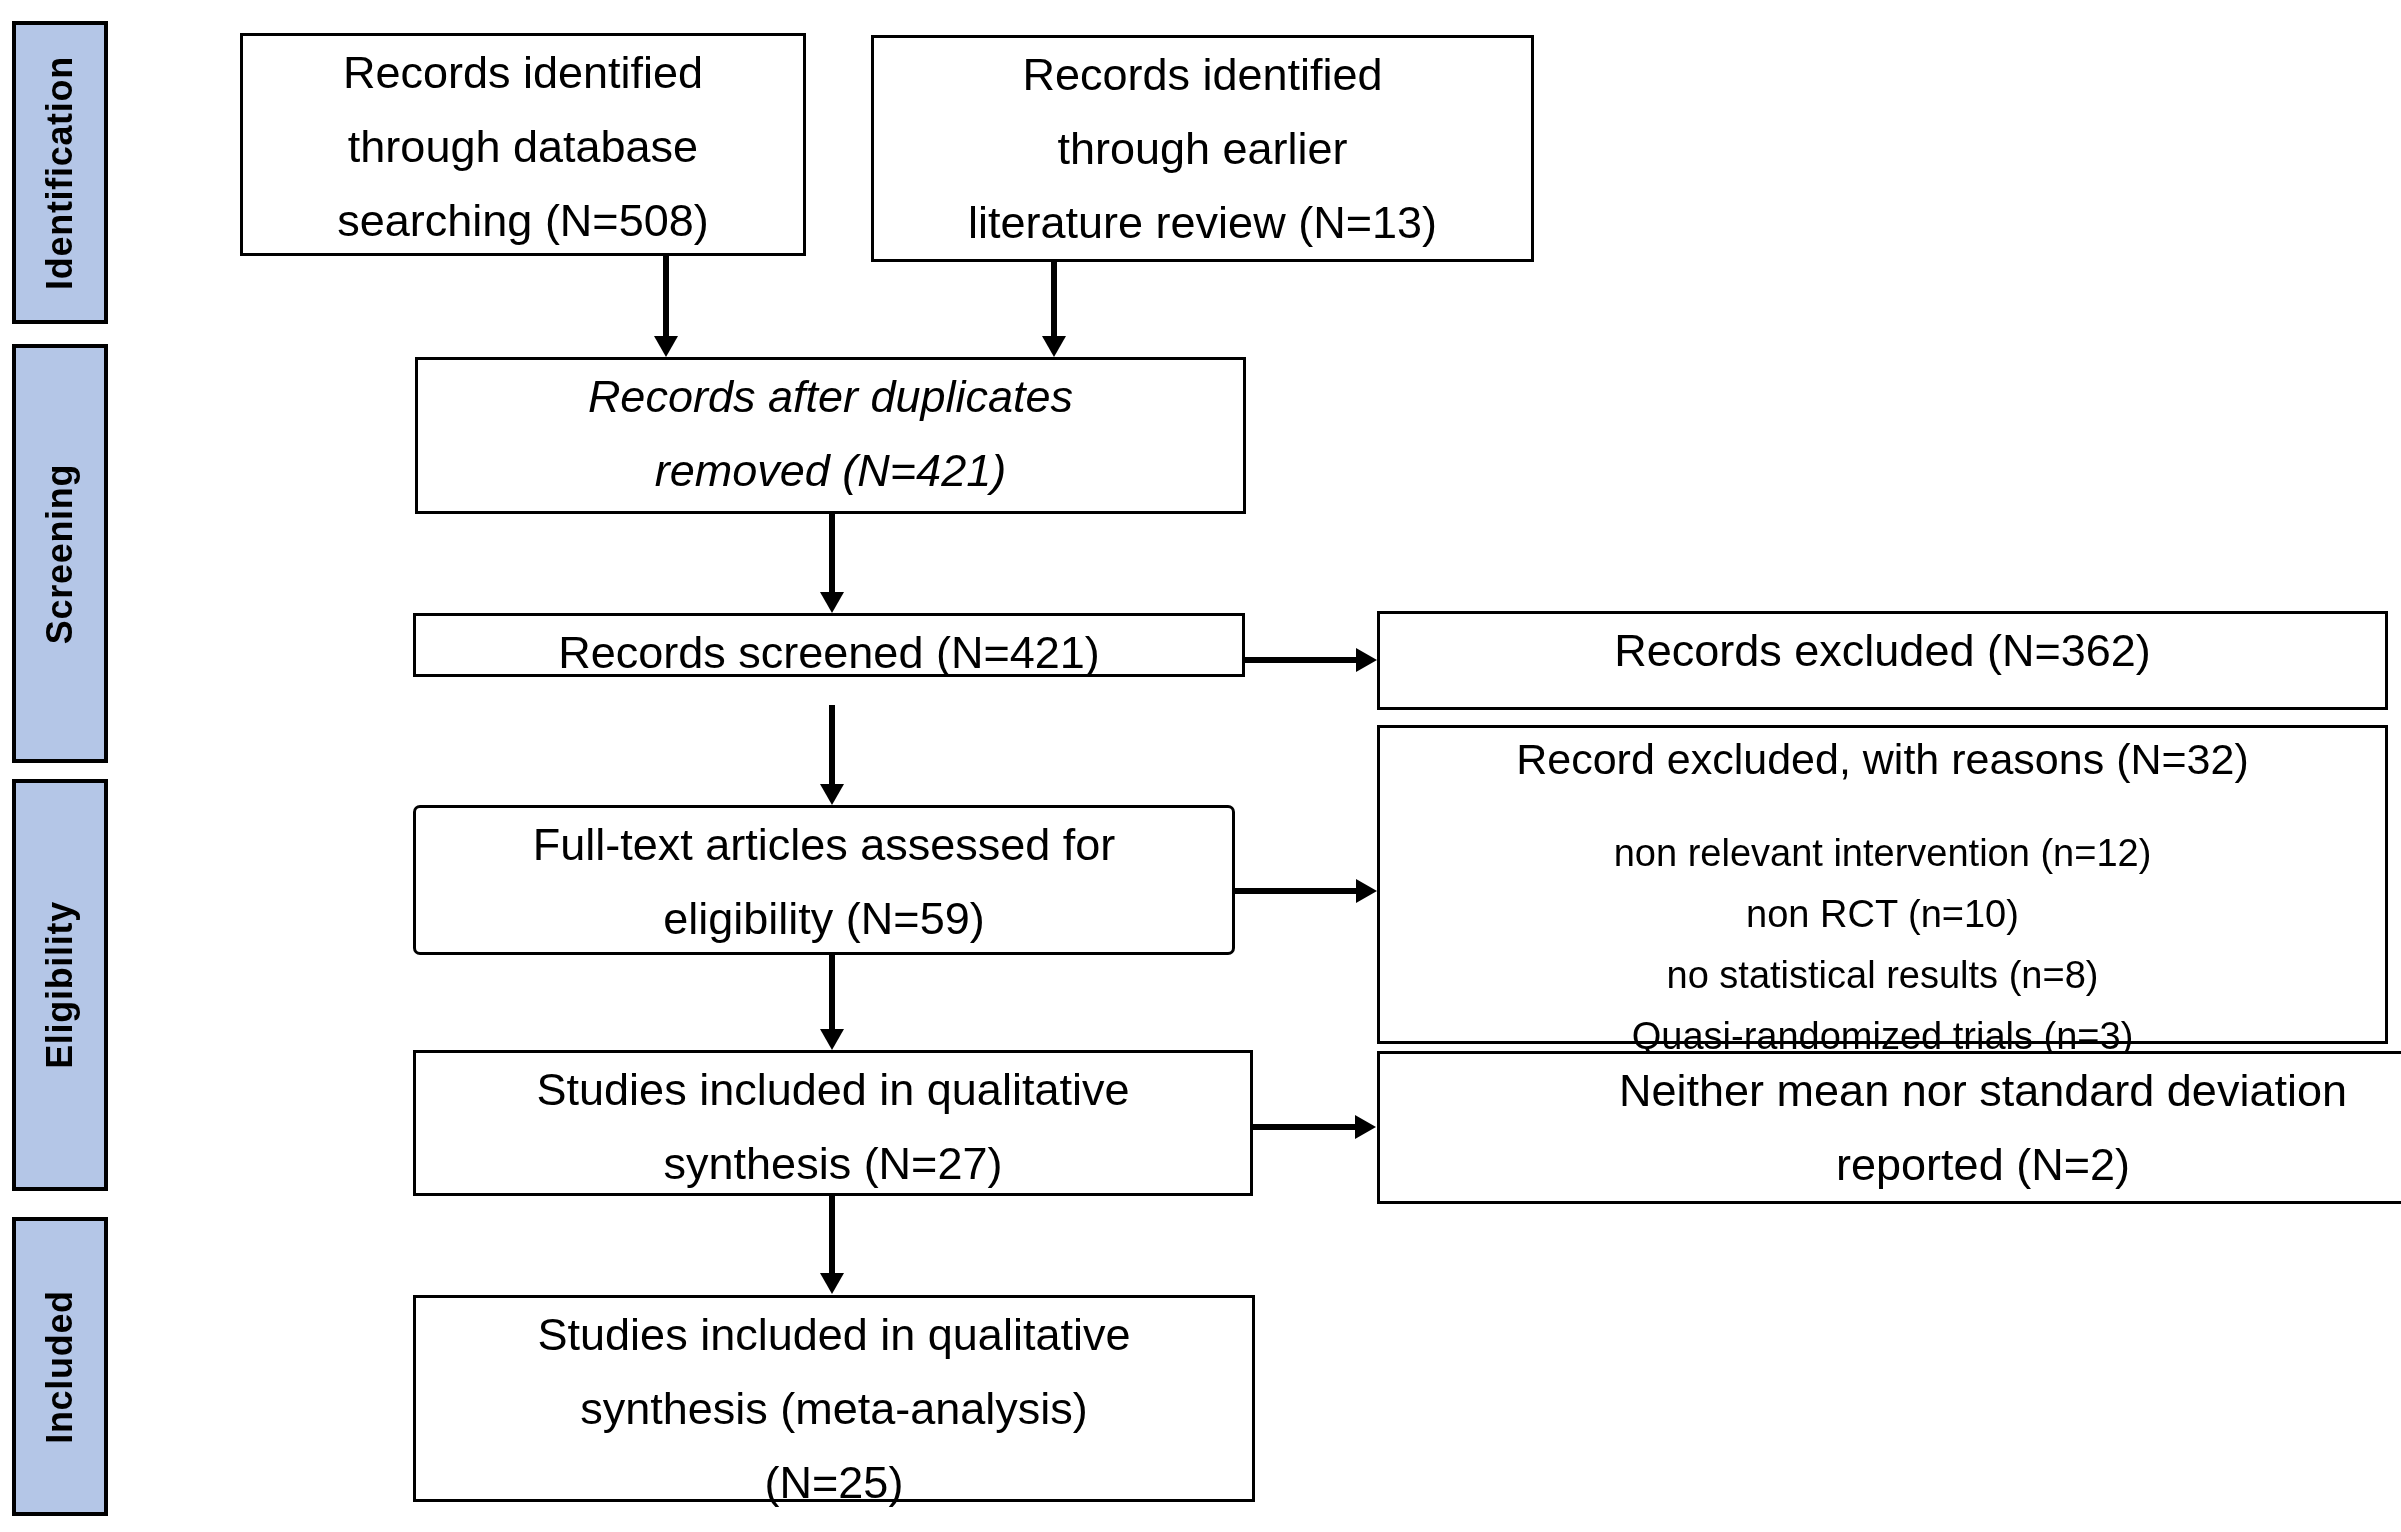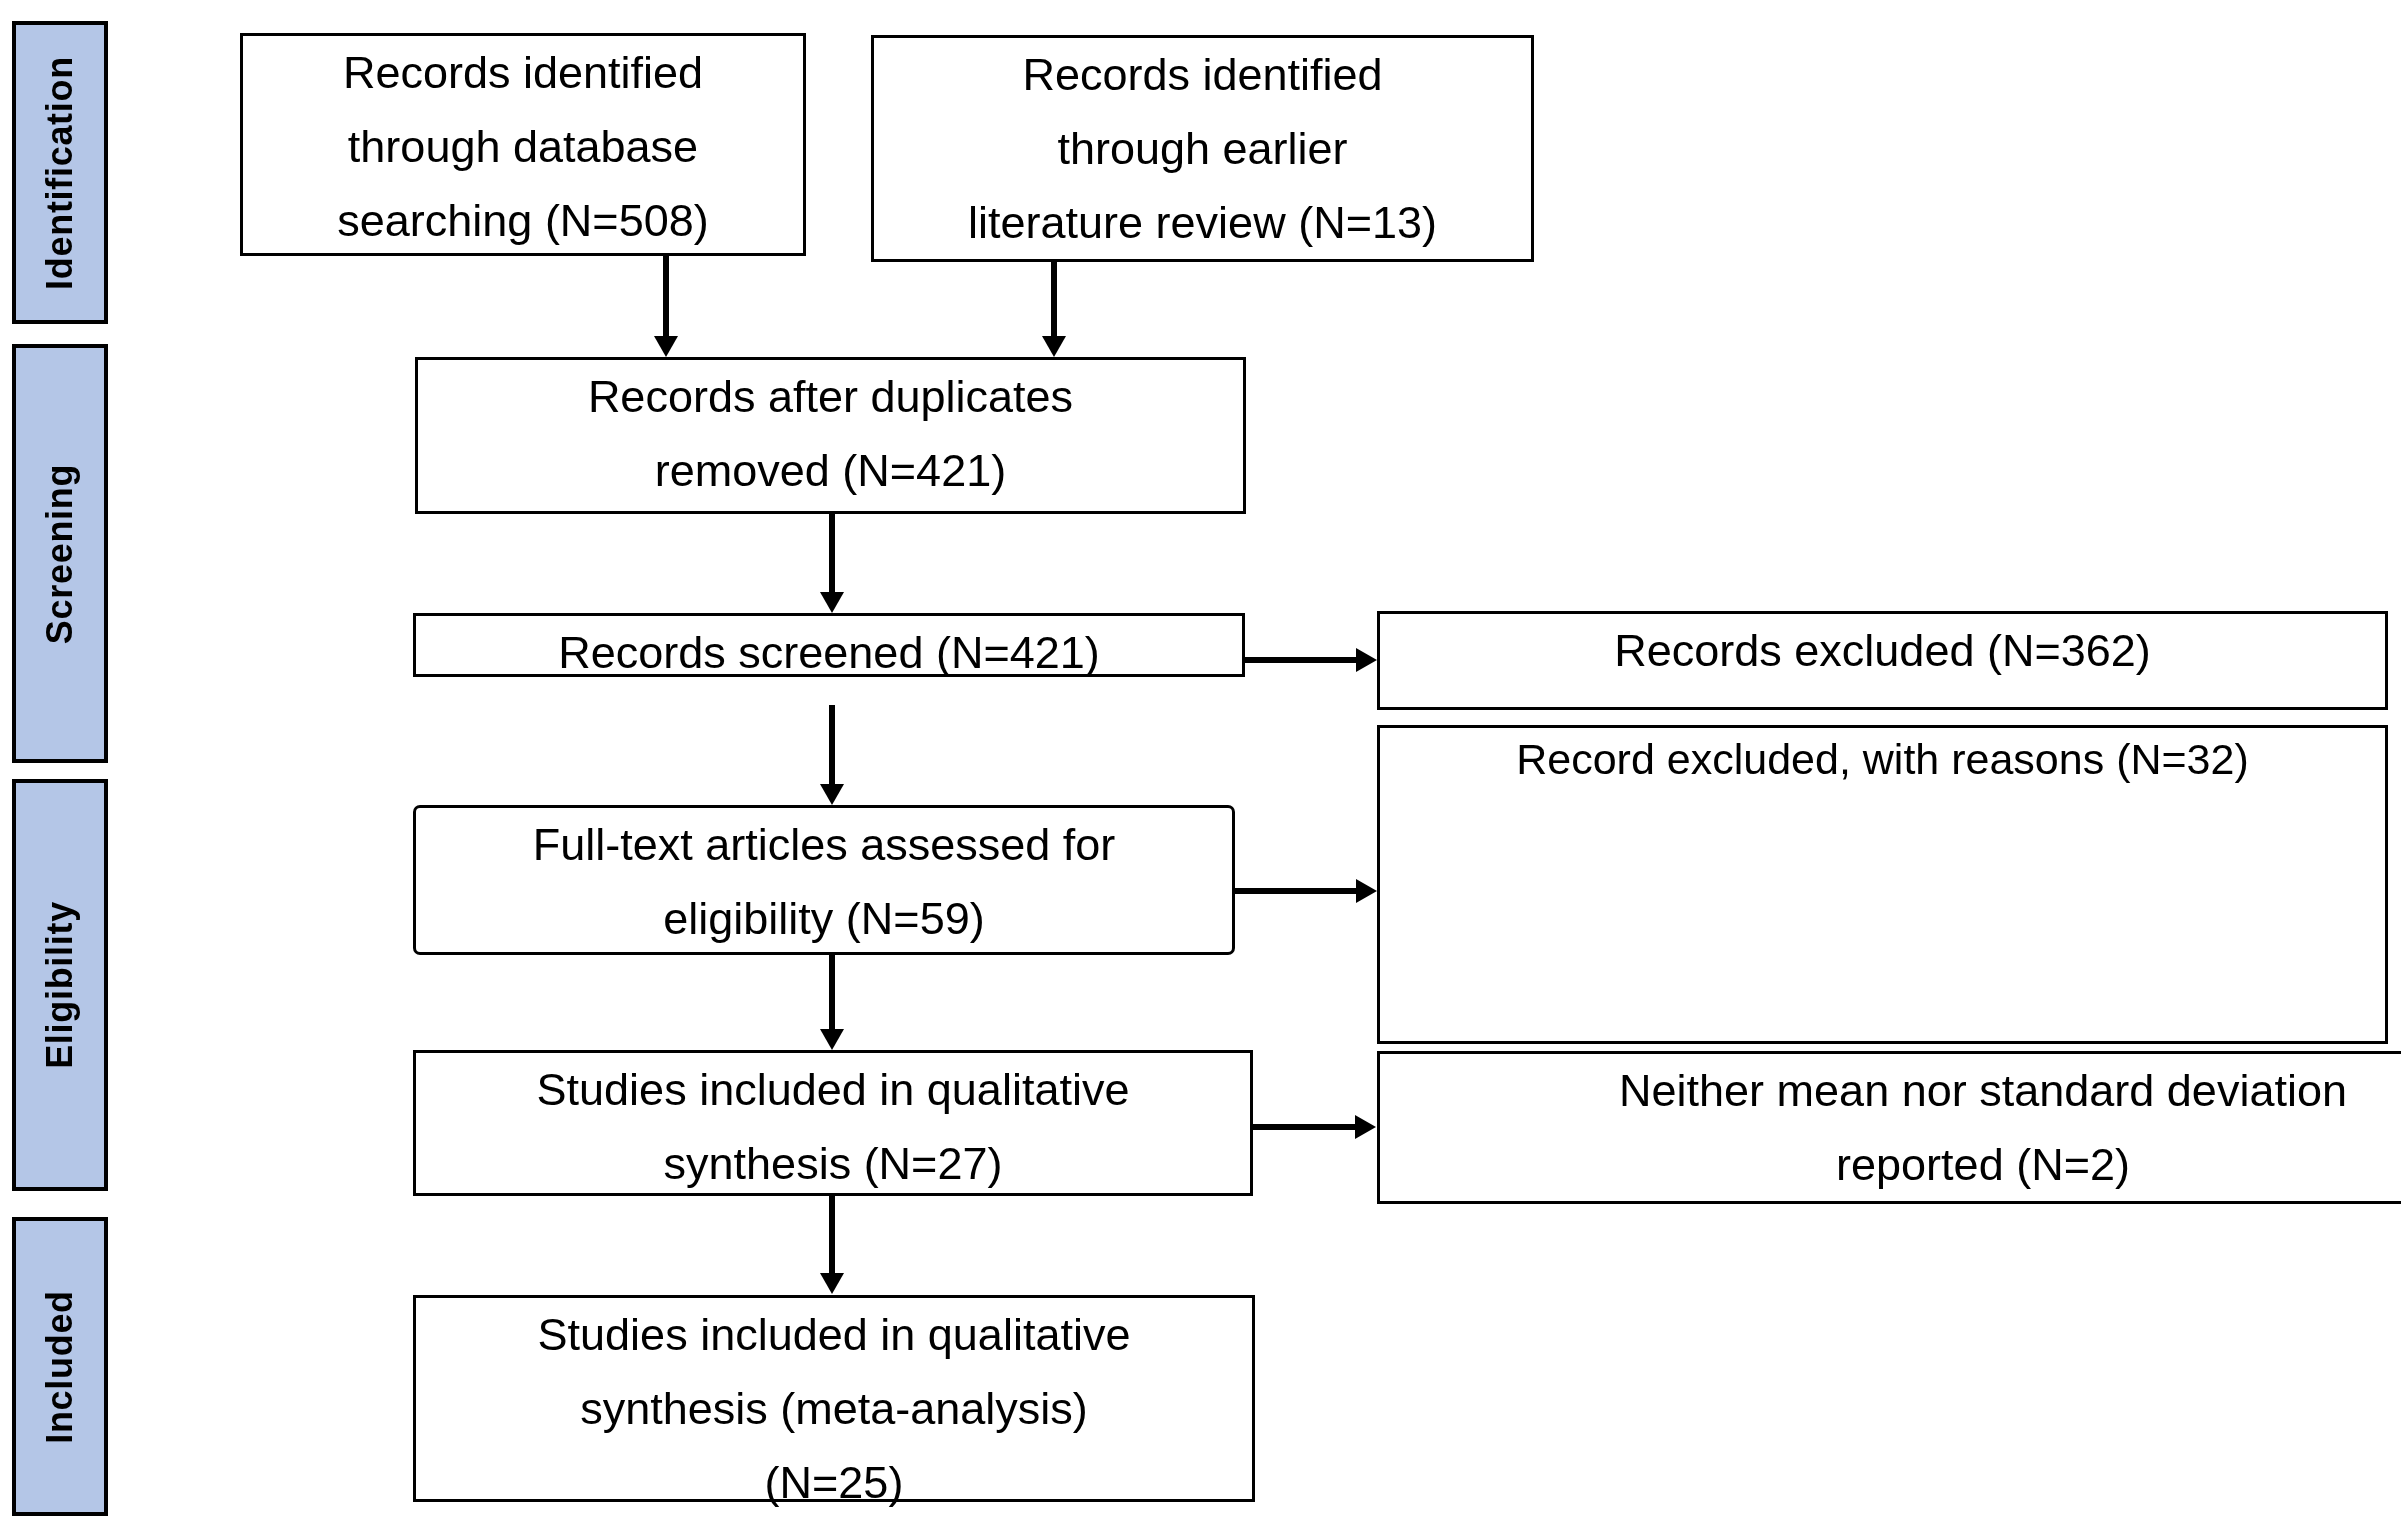--- a/index.html
+++ b/index.html
@@ -115,40 +115,44 @@
     <span class="box-text">Records identified
 through database
 searching (N=508)</span>
   </div>
   <div class="fbox" style="left:871px; top:35px; width:663px; height:227px;">
     <span class="box-text">Records identified
 through earlier
 literature review (N=13)</span>
   </div>
 
-  <div class="fbox" style="left:415px; top:357px; width:831px; height:157px;">
+  <div class="fbox" style="left:415px; top:357px; width:831px; height:157px;font-style:italic;">
     <span class="box-text">Records after duplicates
 removed (N=421)</span>
   </div>
 
   <div class="fbox" style="left:413px; top:613px; width:832px; height:64px;">
     <span class="box-text">Records screened (N=421)</span>
   </div>
 
   <div class="fbox" style="left:1377px; top:611px; width:1011px; height:99px;">
     <span class="box-text">Records excluded (N=362)</span>
   </div>
 
   <div class="fbox" style="left:413px; top:805px; width:822px; height:150px;border-radius:7px;">
     <span class="box-text">Full-text articles assessed for
 eligibility (N=59)</span>
   </div>
 
   <div class="fbox" style="left:1377px; top:725px; width:1011px; height:319px;gap:32px;">
     <span class="box-title">Record excluded, with reasons (N=32)</span>
+    <span class="box-items">non relevant intervention (n=12)
+non RCT (n=10)
+no statistical  results (n=8)
+Quasi-randomized trials (n=3)</span>
   </div>
 
   <div class="fbox" style="left:413px; top:1050px; width:840px; height:146px;">
     <span class="box-text">Studies included in qualitative
 synthesis (N=27)</span>
   </div>
 
   <div class="fbox" style="left:1377px; top:1051px; width:1212px; height:153px;">
     <span class="box-text">Neither mean nor standard deviation
 reported (N=2)</span>

